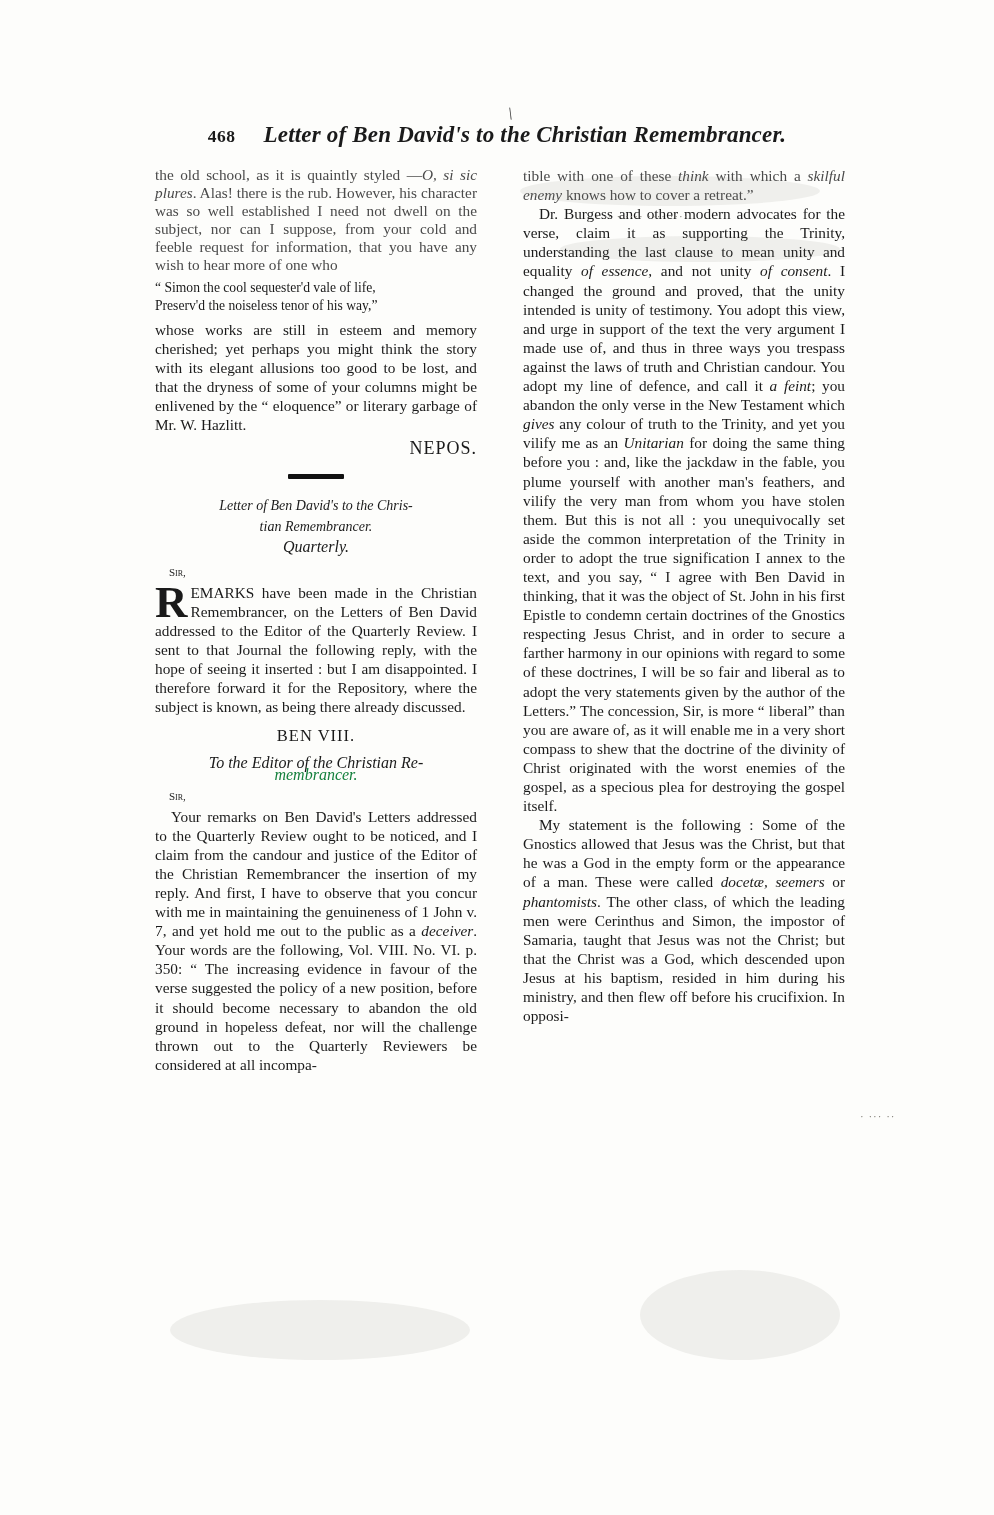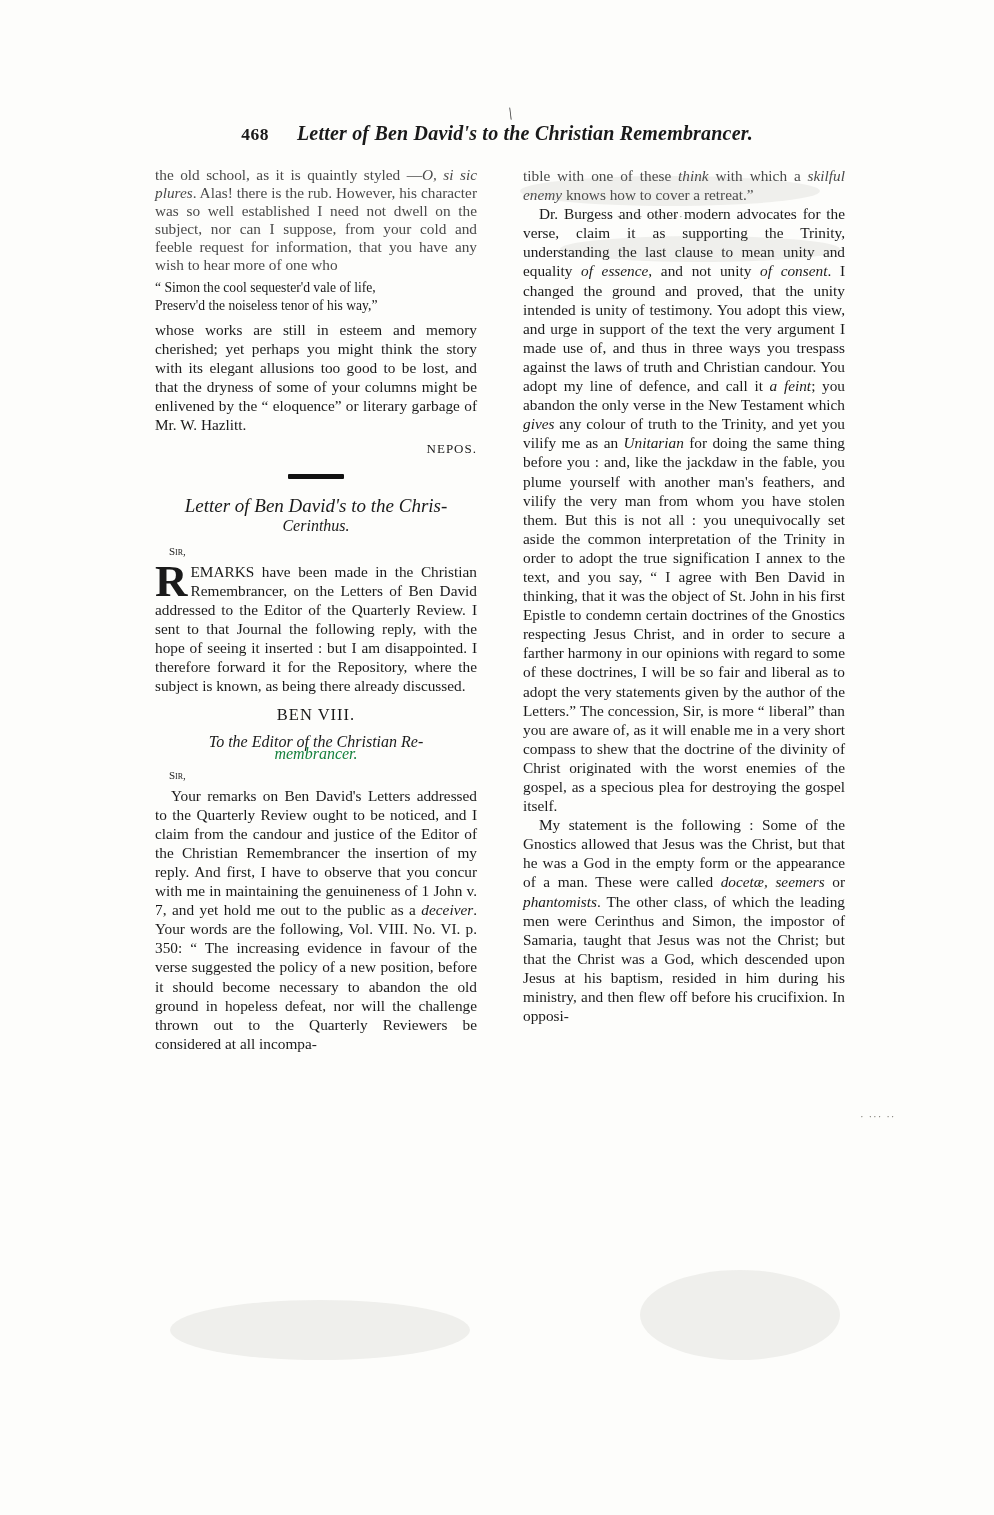--- a/index.html
+++ b/index.html
@@ -46,21 +46,21 @@
     font-weight: bold;
     font-size: 17.5px;
     letter-spacing: 0.5px;
     margin-right: 28px;
     vertical-align: baseline;
   }
   .running-title {
     font-family: "Liberation Serif", serif;
     font-style: italic;
     font-weight: bold;
-    font-size: 20px;
+    font-size: 23px;
     letter-spacing: 0.2px;
     vertical-align: baseline;
   }
   .columns {
     position: absolute;
     left: 155px;
     top: 166px;
     width: 690px;
     height: 1205px;
   }
@@ -90,21 +90,21 @@
     line-height: 18px;
     text-indent: 0;
     margin-top: 5px;
     margin-bottom: 5px;
     text-align: left;
   }
   .verse .vline { display: block; }
 
   .signature {
     text-align: right;
-    font-size: 13px;
+    font-size: 18px;
     letter-spacing: 1px;
     margin-top: 4px;
     margin-bottom: 0;
     text-indent: 0;
   }
   .sig-center {
     text-align: center;
     font-size: 16.5px;
     letter-spacing: 1px;
     margin-top: 10px;
@@ -114,21 +114,21 @@
   .rule {
     width: 56px;
     height: 5px;
     background: #111;
     margin: 16px auto 16px auto;
     border-radius: 1px;
   }
   .art-title {
     text-align: center;
     font-style: italic;
-    font-size: 19px;
+    font-size: 14px;
     line-height: 21px;
     text-indent: 0;
     margin-bottom: 10px;
   }
   .addressee {
     text-align: center;
     font-style: italic;
     font-size: 16px;
     line-height: 21px;
     text-indent: 0;
@@ -206,22 +206,23 @@
         <span class="vline">Preserv'd the noiseless tenor of his way,”</span>
       </div>
 
       <p class="noindent">whose works are still in esteem and memory cherished; yet perhaps you might think the story with its elegant allusions too good to be lost, and that the dryness of some of your columns might be enlivened by the “ eloquence” or literary garbage of Mr. W. Hazlitt.</p>
 
       <p class="signature">NEPOS.</p>
 
       <div class="rule"></div>
 
       <p class="art-title">Letter of Ben David's to the Chris-</p>
-
-      <p class="addressee" style="margin-top:-11px;">Cerinthus.</p>
+      <p class="art-title" style="margin-top:-10px;">tian Remembrancer.</p>
+
+      <p class="addressee" style="margin-top:-11px;">Quarterly.</p>
 
       <p class="salutation">Sir,</p>
 
       <p class="dropcap-para">
         <span class="dropcap">R</span><span>EMARKS have been made in the Christian Remembrancer, on the Letters of Ben David addressed to the Editor of the Quarterly Review. I sent to that Journal the following reply, with the hope of seeing it inserted : but I am disappointed. I therefore forward it for the Repository, where the subject is known, as being there already discussed.</span>
       </p>
 
       <p class="sig-center">BEN VIII.</p>
 
       <p class="addressee2">To the Editor of the Christian Re-</p>

